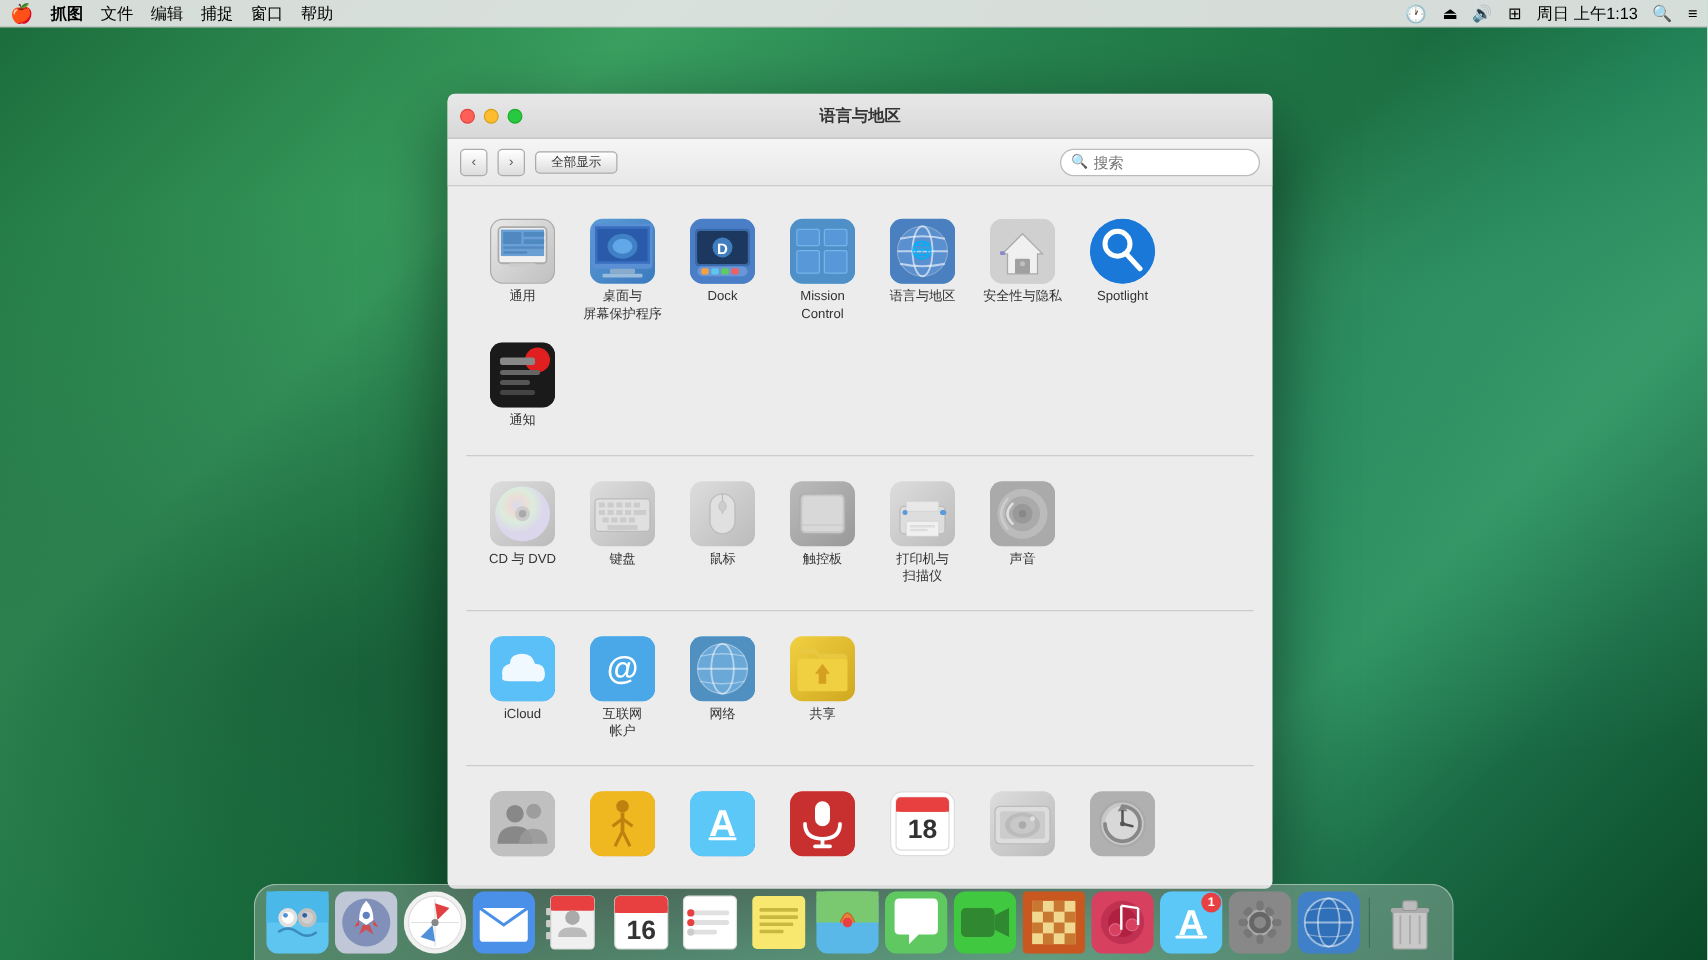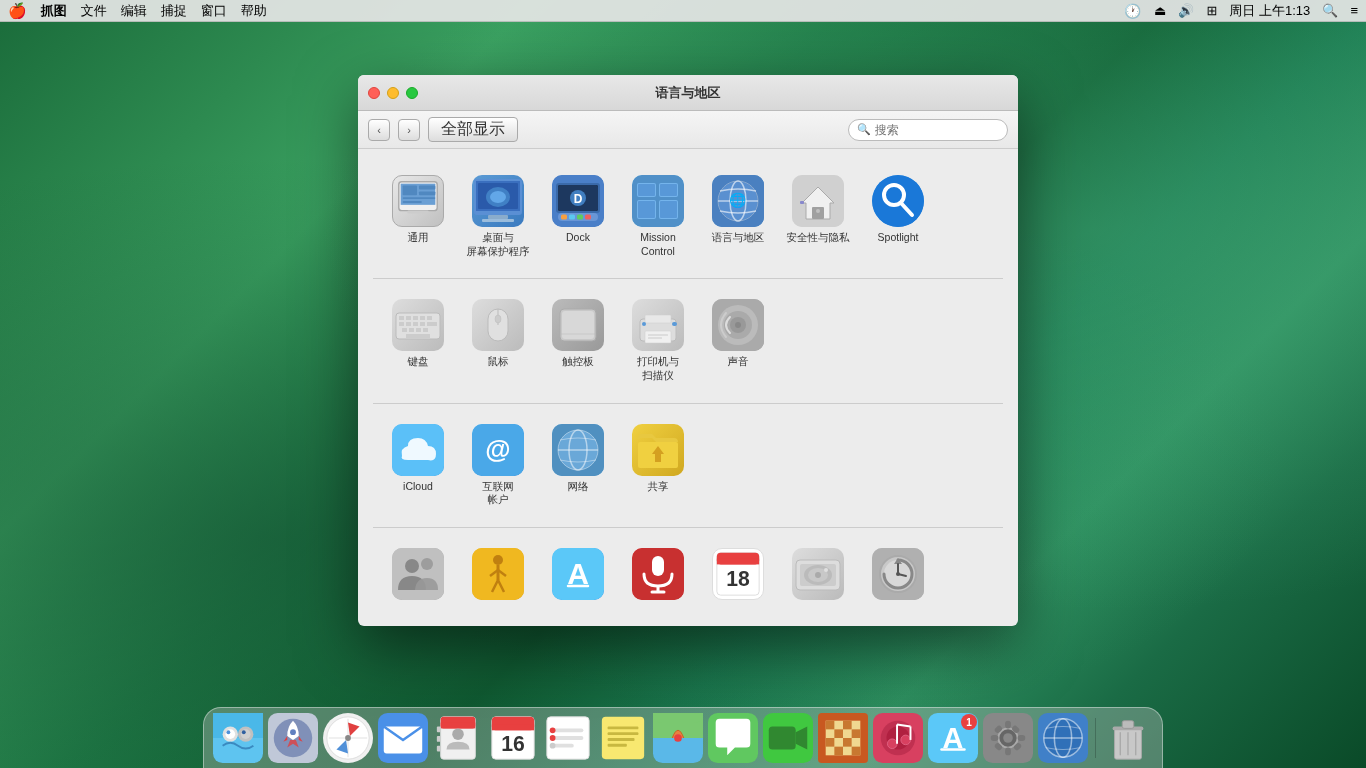--- a/index.html
+++ b/index.html
@@ -139,21 +139,21 @@
       cursor: pointer;
       font-size: 11px;
       color: #555;
     }
 
     .show-all-btn {
       padding: 1px 12px;
       background: linear-gradient(to bottom, #fff, #ddd);
       border: 1px solid #aaa;
       border-radius: 4px;
-      font-size: 16px;
+      font-size: 10px;
       color: #333;
       cursor: pointer;
     }
 
     .search-box {
       margin-left: auto;
       width: 160px;
       height: 22px;
       border: 1px solid #bbb;
       border-radius: 11px;
@@ -525,26 +525,58 @@
         <div class="pref-icon" style="background:linear-gradient(135deg,#4a9fe8,#1a78d8);border-radius:50%;width:52px;height:52px;">
           <svg viewBox="0 0 52 52" class="svg-icon">
             <circle cx="26" cy="26" r="26" fill="#1a78d8"></circle>
             <circle cx="22" cy="20" r="10" fill="none" stroke="white" stroke-width="4"></circle>
             <line x1="29" y1="28" x2="40" y2="40" stroke="white" stroke-width="4" stroke-linecap="round"></line>
           </svg>
         </div>
         <span class="pref-label">Spotlight</span>
       </div>
 
+      <div class="pref-item">
+        <div class="pref-icon icon-notify">
+          <svg viewBox="0 0 52 52" class="svg-icon">
+            <rect width="52" height="52" rx="8" fill="#1a1a1a"></rect>
+            <circle cx="38" cy="14" r="10" fill="#e02020"></circle>
+            <rect x="8" y="12" width="28" height="6" rx="2" fill="#888"></rect>
+            <rect x="8" y="22" width="32" height="4" rx="2" fill="#666"></rect>
+            <rect x="8" y="30" width="24" height="4" rx="2" fill="#555"></rect>
+            <rect x="8" y="38" width="28" height="4" rx="2" fill="#444"></rect>
+          </svg>
+        </div>
+        <span class="pref-label">通知</span>
+      </div>
     </div>
 
     <div class="section-divider"></div>
 
     <div class="prefs-grid">
 
+      <div class="pref-item">
+        <div class="pref-icon icon-cd">
+          <svg viewBox="0 0 52 52" class="svg-icon">
+            <circle cx="26" cy="26" r="22" fill="silver"></circle>
+            <circle cx="26" cy="26" r="22" fill="url(#cdGrad)" opacity="0.7"></circle>
+            <circle cx="26" cy="26" r="6" fill="#ccc"></circle>
+            <circle cx="26" cy="26" r="3" fill="#aaa"></circle>
+            <defs>
+              <radialGradient id="cdGrad" cx="40%" cy="35%">
+                <stop offset="0%" stop-color="#e0e8ff"></stop>
+                <stop offset="30%" stop-color="#ffe8e0"></stop>
+                <stop offset="60%" stop-color="#e8ffe8"></stop>
+                <stop offset="100%" stop-color="#e8e0ff"></stop>
+              </radialGradient>
+            </defs>
+          </svg>
+        </div>
+        <span class="pref-label">CD 与 DVD</span>
+      </div>
 
 
 
       <div class="pref-item">
         <div class="pref-icon icon-keyboard">
           <svg viewBox="0 0 52 52" class="svg-icon">
             <rect x="4" y="14" width="44" height="26" rx="3" fill="#e0e0e0" stroke="#bbb" stroke-width="1"></rect>
             <rect x="7" y="17" width="5" height="4" rx="0.5" fill="#ccc"></rect>
             <rect x="14" y="17" width="5" height="4" rx="0.5" fill="#ccc"></rect>
             <rect x="21" y="17" width="5" height="4" rx="0.5" fill="#ccc"></rect>

